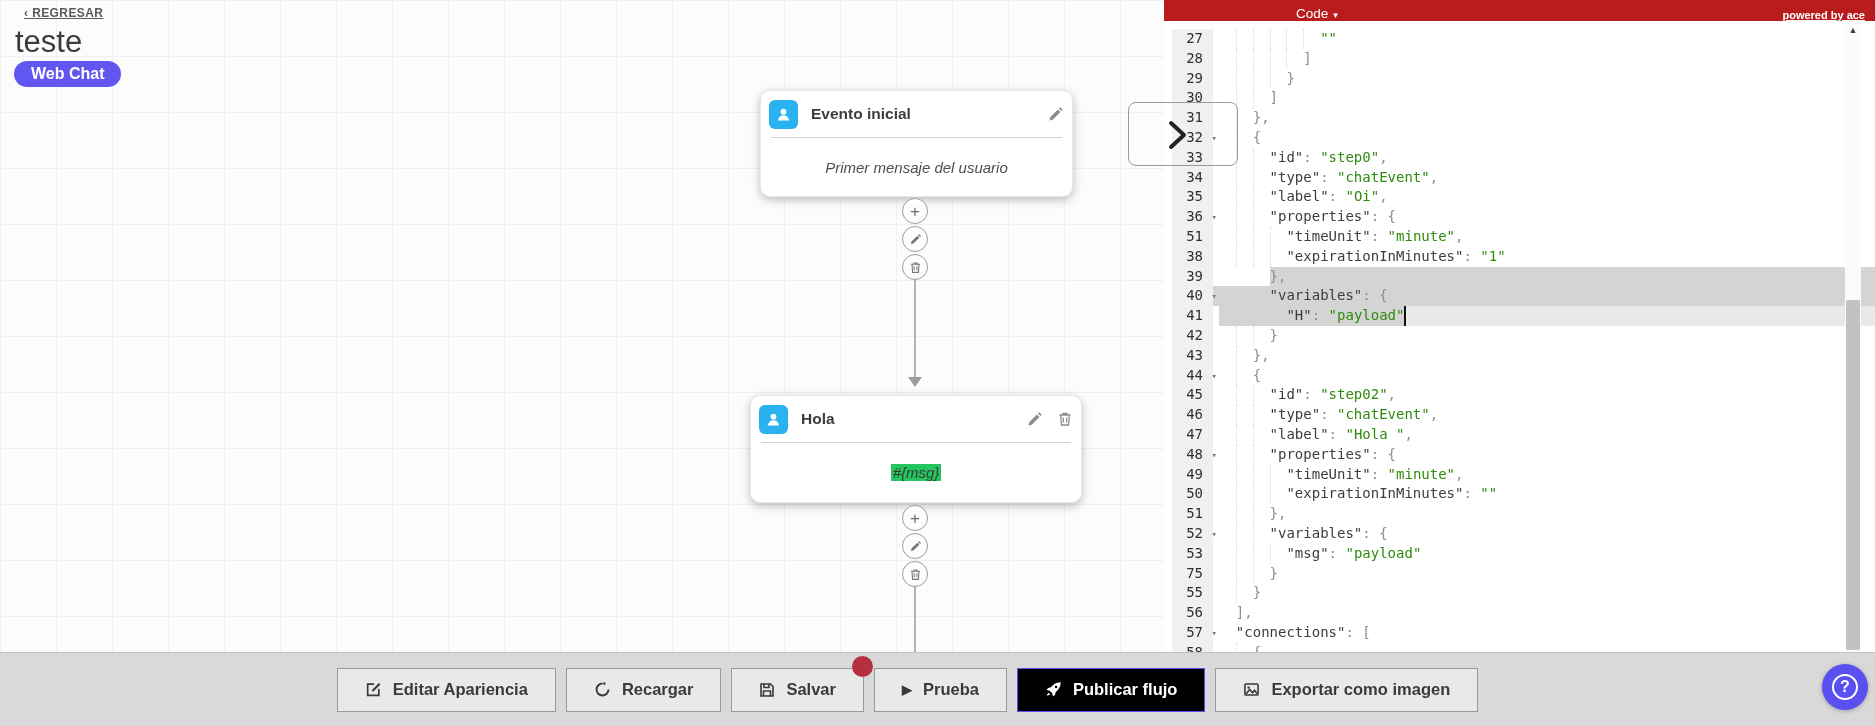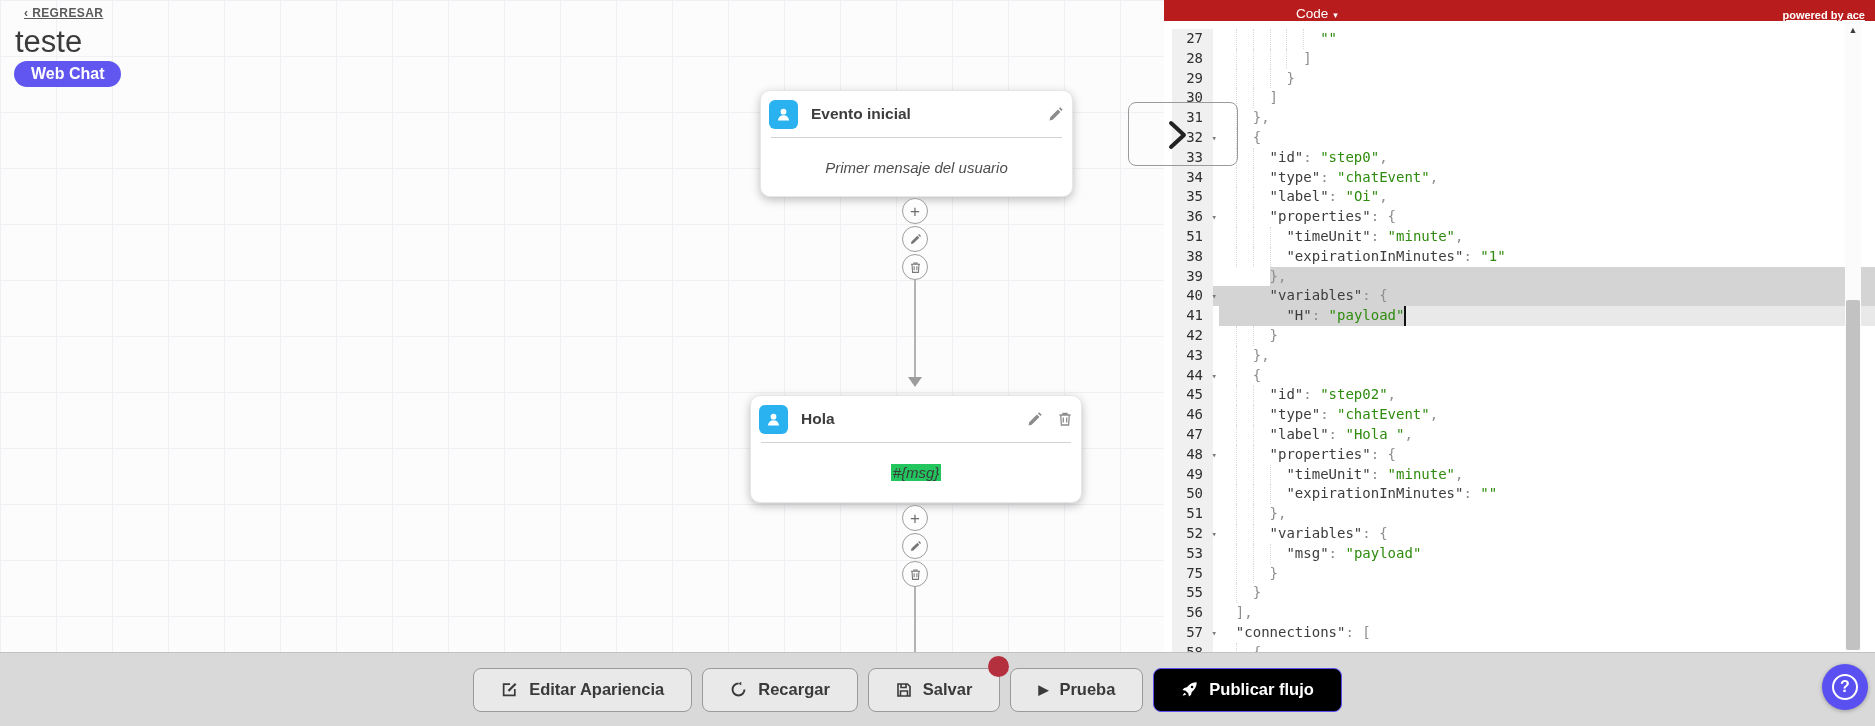--- a/index.html
+++ b/index.html
@@ -74,21 +74,21 @@
   .v-scroll-up { position:absolute; left:682px; top:25px; width:14px; text-align:center;
     font-size:9px; color:#3d3d3d; cursor:pointer; }
   .v-scroll-thumb { position:absolute; left:682px; top:300px; width:14px; height:350px;
     background:#c2c2c2; border-radius:2px; cursor:pointer; }
 
   
   .toolbar { position:absolute; left:0; top:652px; width:1875px; height:74px; background:#d9d9d9;
     border-top:1px solid #c2c2c2; display:flex; align-items:center; justify-content:center;
     gap:10px; padding-right:60px; }
   .tb-btn { height:44px; padding:0 27px; display:flex; align-items:center; gap:11px;
-    background:#e9e9e9; border:1px solid #9a9a9a; border-radius:8px; font-family:"Liberation Sans",sans-serif;
+    background:#e9e9e9; border:1px solid #9a9a9a; border-radius:0; font-family:"Liberation Sans",sans-serif;
     font-size:16.5px; font-weight:600; color:#3a3a3a; cursor:pointer; position:relative; }
   .tb-btn.primary { background:#000000; border-color:#5a4ff0; color:#fff; }
   .tb-btn .play { font-size:13px; }
   .notif-dot { position:absolute; top:-13px; right:-10px; width:21px; height:21px;
     border-radius:50%; background:#b5303f; }
 
   .help-btn { position:absolute; left:1822px; top:664px; width:46px; height:46px; border-radius:50%;
     background:#5a4ff0; display:flex; align-items:center; justify-content:center; cursor:pointer;
     box-shadow:0 1px 4px rgba(0,0,0,.3); }
   .help-inner { width:26px; height:26px; border:2.5px solid #fff; border-radius:50%;
@@ -351,19 +351,27 @@
     <button class="tb-btn">
       <span class="play">▶</span>
       <span>Prueba</span>
     </button>
     <button class="tb-btn primary">
       <svg width="17" height="17" viewBox="0 0 16 16" fill="currentColor">
           <path d="M14.8 1.2c-3.2.1-5.6 1.1-7.4 2.9L5.6 5.9 3 6.5l-1.6 2 3 .7 2.4 2.4.7 3 2-1.6.6-2.6 1.8-1.8c1.8-1.8 2.8-4.2 2.9-7.4zM10.4 4.4a1.2 1.2 0 1 1 0 2.4 1.2 1.2 0 0 1 0-2.4zM3.4 11l1.6 1.6-2.5 1-1-.1z"></path>
         </svg>
       <span>Publicar flujo</span>
     </button>
+    <button class="tb-btn">
+      <svg width="17" height="17" viewBox="0 0 16 16" fill="none" stroke="currentColor" stroke-width="1.5">
+          <rect x="1.8" y="2.8" width="12.4" height="10.4" rx="1"></rect>
+          <circle cx="5.3" cy="6.2" r="1.1" fill="currentColor" stroke="none"></circle>
+          <path d="M3 12l3.4-4 2.6 3 1.8-2.2 2.6 3.2" fill="none"></path>
+        </svg>
+      <span>Exportar como imagen</span>
+    </button>
   </div>
 
   <div class="help-btn">
     <span class="help-inner">?</span>
   </div>
 
 </div>
 
 </body></html>

